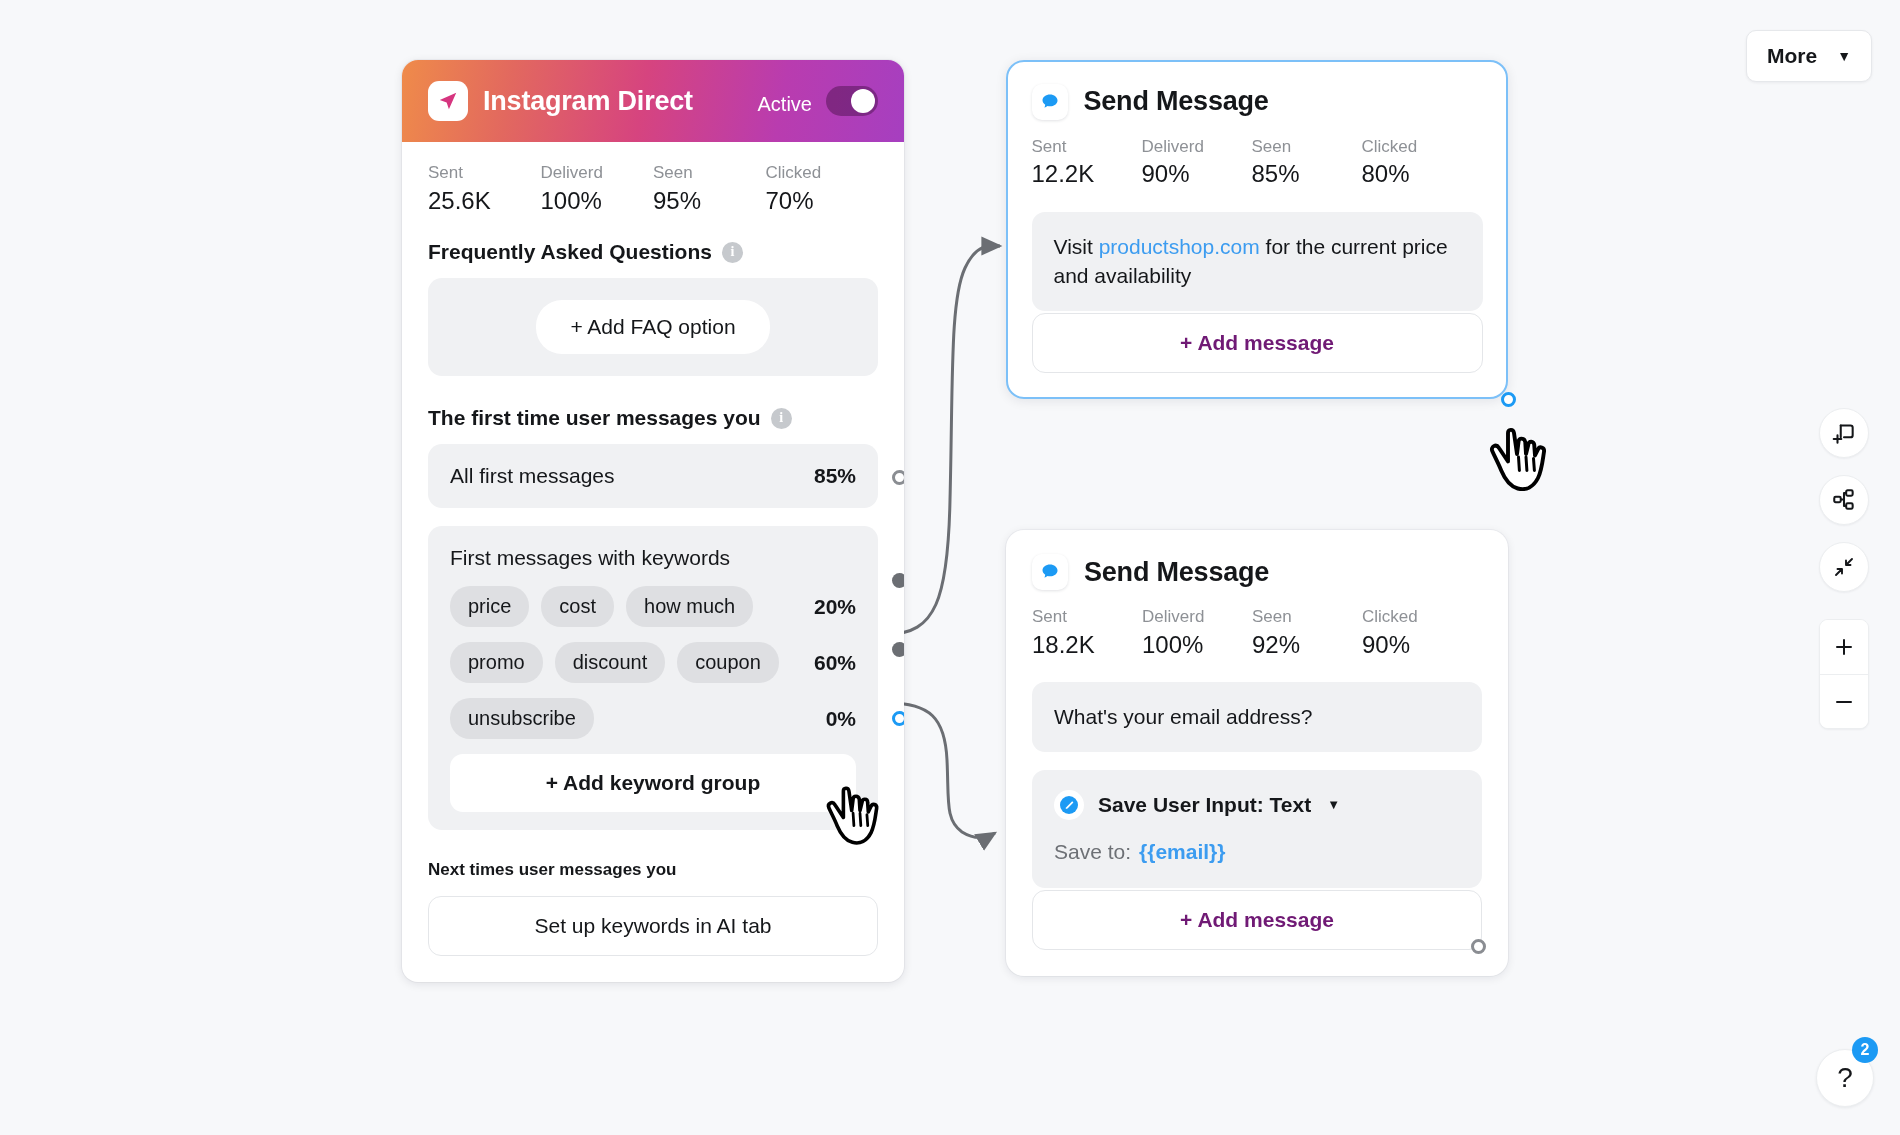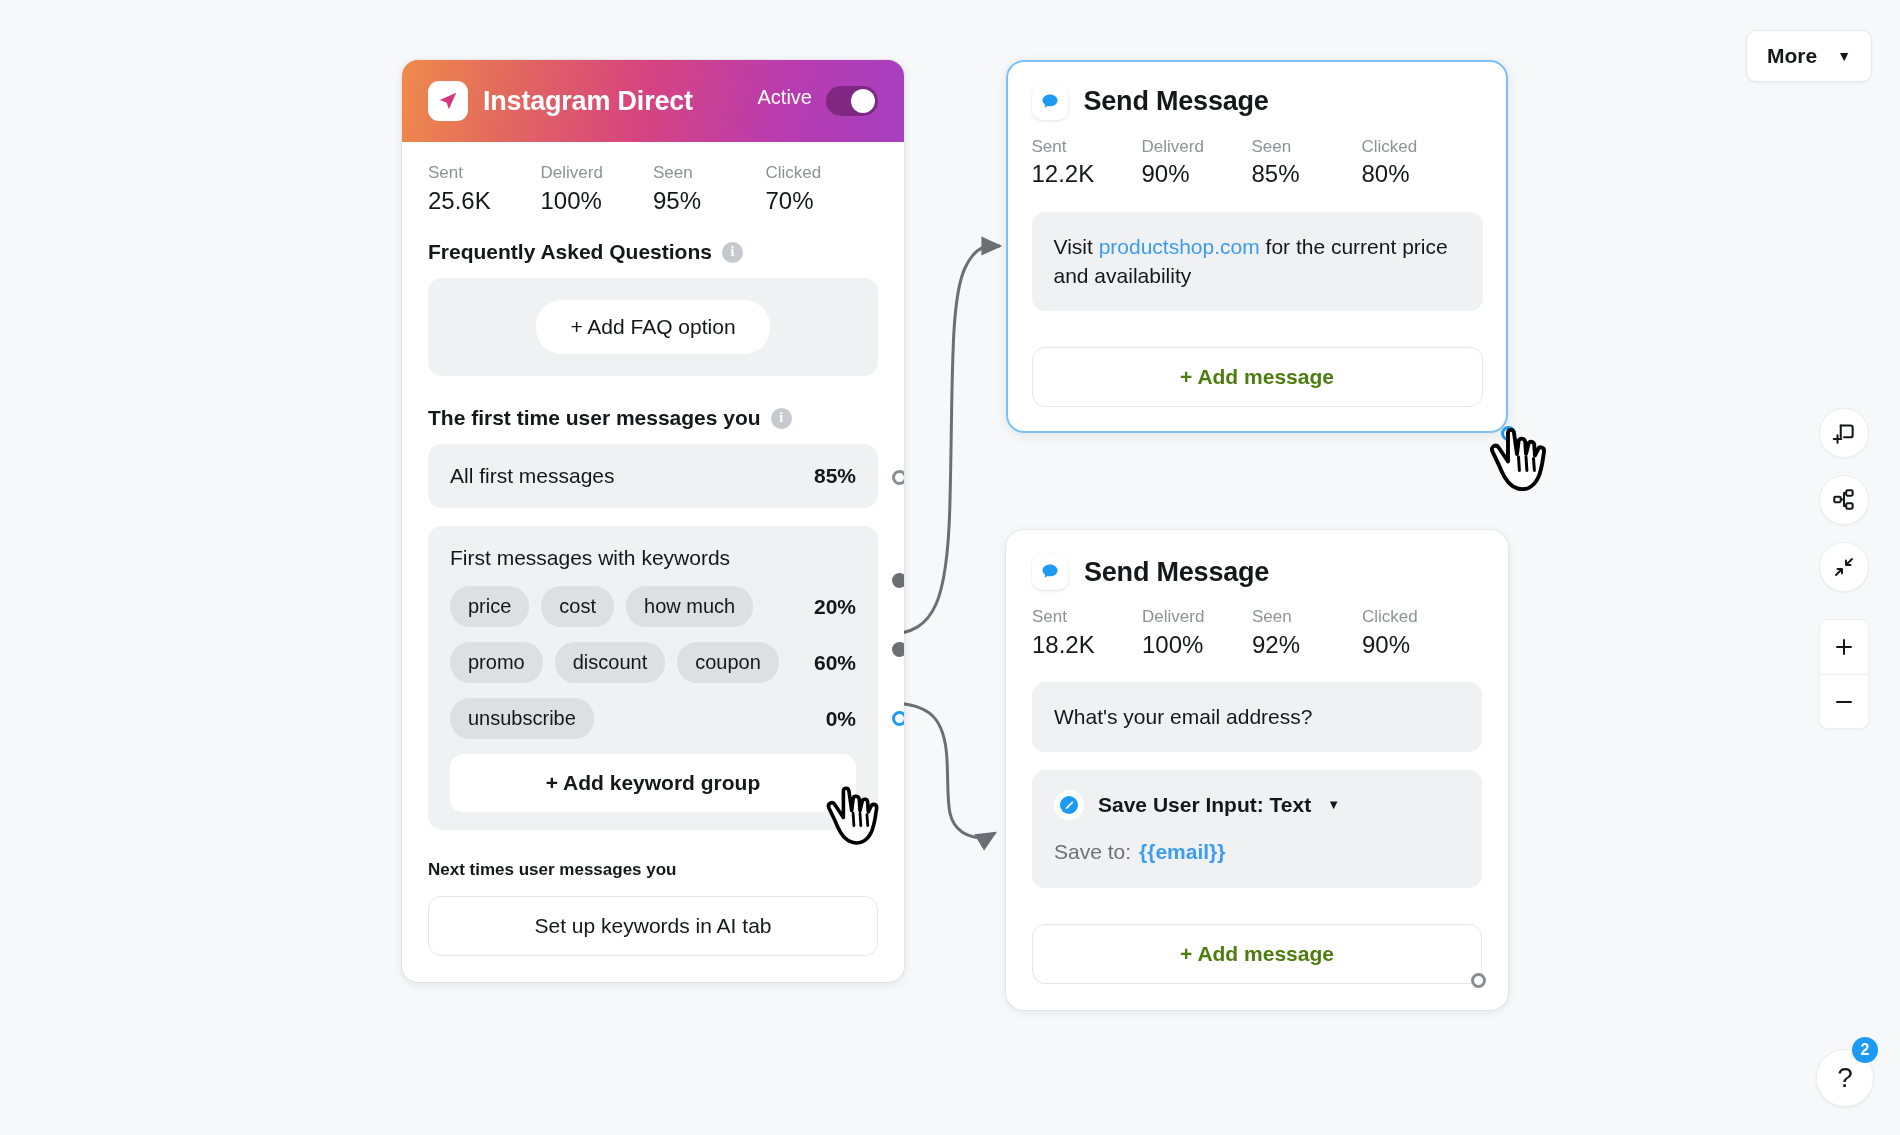--- a/index.html
+++ b/index.html
@@ -23,21 +23,21 @@
   }
   .ig-head {
     height: 82px; display: flex; align-items: center; padding: 0 26px;
     background: linear-gradient(100deg,#ef8b4a 0%,#e2685f 22%,#d6447f 48%,#b93caf 75%,#a63fc0 100%);
   }
   .ig-logo {
     width: 40px; height: 40px; border-radius: 11px; background: #fff;
     display: flex; align-items: center; justify-content: center; flex: 0 0 auto;
   }
   .ig-title { color: #fff; font-size: 27px; font-weight: 700; margin-left: 15px; letter-spacing: -.2px; }
-  .ig-head-right { margin-left: auto; display: flex; align-items: flex-start; gap: 14px; }
+  .ig-head-right { margin-left: auto; display: flex; align-items: flex-end; gap: 14px; }
   .ig-active { color: #fff; font-size: 20px; font-weight: 400; }
   .toggle {
     width: 52px; height: 30px; border-radius: 16px; background: rgba(60,10,60,.42);
     position: relative; flex: 0 0 auto;
   }
   .toggle .knob {
     position: absolute; right: 3px; top: 3px; width: 24px; height: 24px;
     border-radius: 50%; background: #fff;
   }
 
@@ -113,23 +113,23 @@
 
   .msg-stats { display: flex; margin-bottom: 22px; }
   .msg-stats .stat { width: 110px; }
 
   .msg-text {
     background: #f0f1f3; border-radius: 13px; padding: 20px 22px;
     font-size: 21px; line-height: 1.42; color: #15171a;
   }
   .link { color: #3c9cf0; }
   .add-msg {
-    display: block; width: 100%; margin-top: 36px; background: #fff;
+    display: block; width: 100%; margin-top: 2px; background: #fff;
     border: 1px solid #e4e6e9; border-radius: 13px; padding: 17px 0;
-    font-size: 21px; font-weight: 700; color: #4d7c0f;
+    font-size: 21px; font-weight: 700; color: #701a75;
     font-family: "Liberation Sans", sans-serif; cursor: pointer;
   }
 
   .save-box { background: #f0f1f3; border-radius: 13px; padding: 20px 22px 24px 22px; margin-top: 18px; }
   .save-head { display: flex; align-items: center; gap: 14px; }
   .pencil-icon {
     width: 30px; height: 30px; border-radius: 50%; background: #fff;
     display: flex; align-items: center; justify-content: center;
   }
   .save-head-title { font-size: 21px; font-weight: 700; color: #15171a; }

